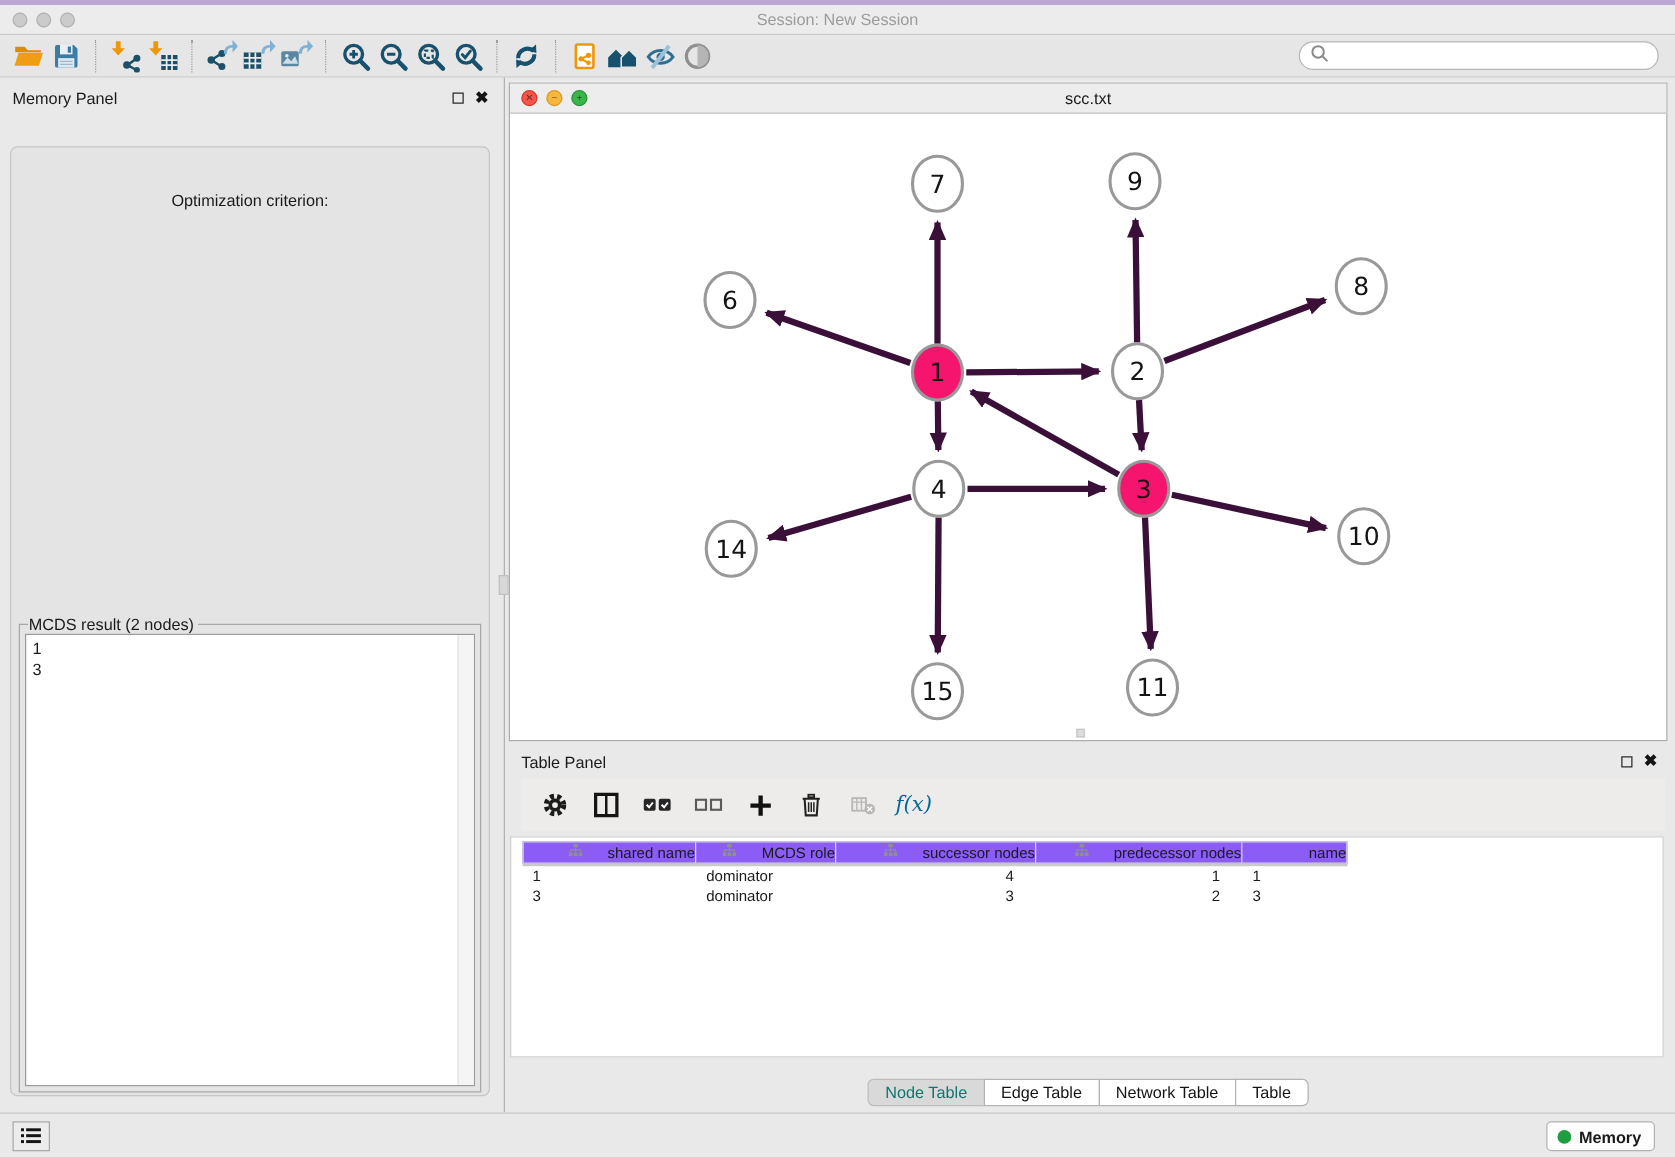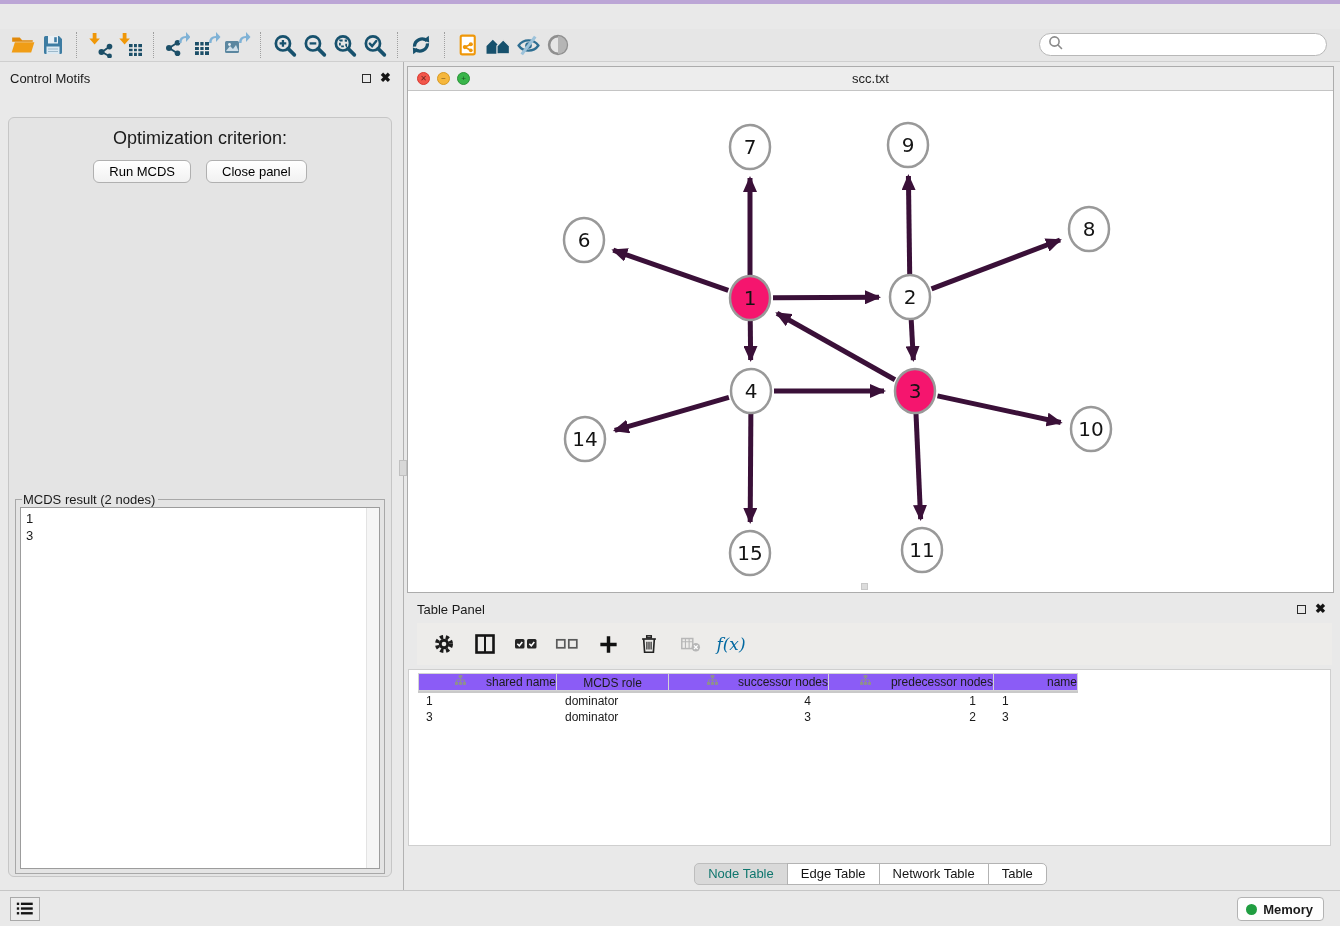--- a/index.html
+++ b/index.html
@@ -27,21 +27,21 @@
   .win-max{width:9px;height:9px;border:1.5px solid #2b2b2b;display:inline-block;}
   .win-close{font-size:13px;font-weight:bold;color:#141414;line-height:10px;}
   .tabs{display:flex;justify-content:center;}
   .cp-tabs{position:absolute;left:0;right:0;top:34px;z-index:2;}
   .tab{height:22px;line-height:20px;padding:0 13px;background:#fff;border:1px solid #b3b3b3;margin-left:-1px;
        font-size:13px;color:#141414;}
   .tab:first-child{border-radius:5px 0 0 5px;margin-left:0;}
   .tab:last-child{border-radius:0 5px 5px 0;}
   .tab.active{background:#e4e4e4;color:#b7b7b7;border-color:#c5c5c5;border-bottom-color:#e4e4e4;}
   .cp-body{position:absolute;left:8px;right:9px;top:55px;bottom:13px;background:#e4e4e4;border:1px solid #c6c6c6;border-radius:6px;}
-  .opt-label{margin-top:10px;text-align:center;font-size:18px;}
+  .opt-label{margin-top:35px;text-align:center;font-size:13px;}
   .dropdown{margin:9px auto 0;width:308px;height:23px;background:#fff;border:1px solid #b0b0b0;border-radius:5px;
             display:flex;align-items:center;padding-left:10px;font-size:13px;position:relative;}
   .dd-stepper{position:absolute;right:7px;top:1px;display:flex;flex-direction:column;align-items:center;line-height:9px;font-size:7px;color:#3c3c3c;}
   .btn-row{margin-top:11px;display:flex;justify-content:center;gap:15px;}
   .btn{height:23px;line-height:21px;padding:0 15px;background:linear-gradient(#ffffff,#f1f1f1);border:1px solid #b0b0b0;
        border-radius:6px;font-size:13px;}
   .result-fieldset{position:absolute;left:6px;right:6px;top:374px;bottom:2px;border:1px solid #a8a8a8;margin:0;
                    padding:0 4px 4px 4px;display:flex;flex-direction:row;background:transparent;}
   .result-fieldset legend{font-size:13px;padding:0 3px 0 1px;margin-left:2px;}
   .result-area{flex:1;background:#fff;border:1px solid #9c9c9c;position:relative;overflow:hidden;}
@@ -84,20 +84,28 @@
               border-radius:4px;display:flex;align-items:center;gap:6px;font-size:13px;font-weight:bold;}
   .mem-dot{width:11px;height:11px;border-radius:50%;background:#1f9d40;}
   svg text{font-family:"DejaVu Sans",sans-serif;}
 </style>
 </head>
 <body>
 
 <div class="app">
   <div class="top-strip"></div>
 
+  <div class="titlebar">
+    <div class="lights">
+      <span class="gray-light"></span>
+      <span class="gray-light"></span>
+      <span class="gray-light"></span>
+    </div>
+    <div class="app-title">Session: New Session</div>
+  </div>
 
   <div class="toolbar">
     <span class="tb-btn">
         <svg width="26" height="26" viewBox="0 0 24 24">
           <path d="M2 5h7l2.2 2.5H21V9H2Z" fill="#e1890a"></path>
           <path d="M1.5 19 4.5 9.5h18L19.5 19Z" fill="#f09d16"></path>
         </svg>
       </span>
     <span class="tb-btn">
         <svg width="24" height="24" viewBox="0 0 24 24">
@@ -228,32 +236,28 @@
       <span><svg width="15" height="15" viewBox="0 0 15 15">
             <circle cx="6.5" cy="6.5" r="4.6" fill="none" stroke="#8a8a8a" stroke-width="1.6"></circle>
             <line x1="10" y1="10" x2="13.5" y2="13.5" stroke="#8a8a8a" stroke-width="1.6" stroke-linecap="round"></line>
           </svg></span>
       <input value="" style="">
     </div>
   </div>
 
   <div class="control-panel">
     <div class="cp-header">
-      <span class="cp-title">Control Motifs</span>
+      <span class="cp-title">Memory Panel</span>
       <span class="win-btns">
         <span class="win-max"></span>
         <span class="win-close">✖</span>
       </span>
     </div>
     <div class="cp-body">
       <div class="opt-label">Optimization criterion:</div>
-      <div class="btn-row">
-        <button class="btn">Run MCDS</button>
-        <button class="btn">Close panel</button>
-      </div>
       <fieldset class="result-fieldset">
         <legend>MCDS result (2 nodes)</legend>
         <div class="result-area">
           <div>
               <div class="result-line">1</div>
               <div class="result-line">3</div>
             </div>
           <div class="result-scroll"></div>
         </div>
       </fieldset>
@@ -386,21 +390,21 @@
                 <g fill="#8f8f8f">
                   <rect x="4" y="0" width="4" height="3.2"></rect>
                   <rect x="0" y="7.6" width="3.4" height="3.2"></rect>
                   <rect x="4.3" y="7.6" width="3.4" height="3.2"></rect>
                   <rect x="8.6" y="7.6" width="3.4" height="3.2"></rect>
                 </g>
                 <path d="M6 3.2V5.4M1.7 7.6V5.4h8.6v2.2M6 5.4v2.2" stroke="#8f8f8f" fill="none"></path>
               </svg></span>
             <span>shared name</span>
           </div>
-          <div class="th-cell" style="width: 112px; flex-direction: column;">
+          <div class="th-cell" style="width: 112px;">
             <span><svg width="11" height="11" viewBox="0 0 12 12">
                 <g fill="#8f8f8f">
                   <rect x="4" y="0" width="4" height="3.2"></rect>
                   <rect x="0" y="7.6" width="3.4" height="3.2"></rect>
                   <rect x="4.3" y="7.6" width="3.4" height="3.2"></rect>
                   <rect x="8.6" y="7.6" width="3.4" height="3.2"></rect>
                 </g>
                 <path d="M6 3.2V5.4M1.7 7.6V5.4h8.6v2.2M6 5.4v2.2" stroke="#8f8f8f" fill="none"></path>
               </svg></span>
             <span>MCDS role</span>

